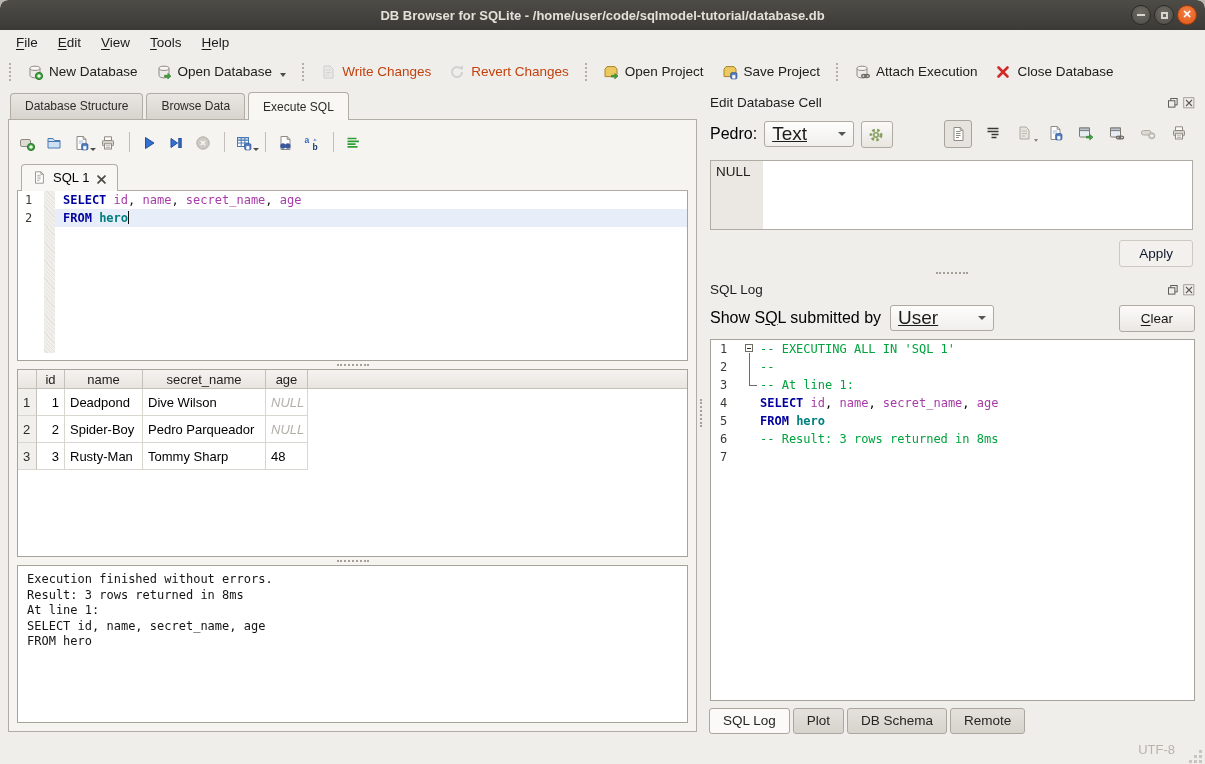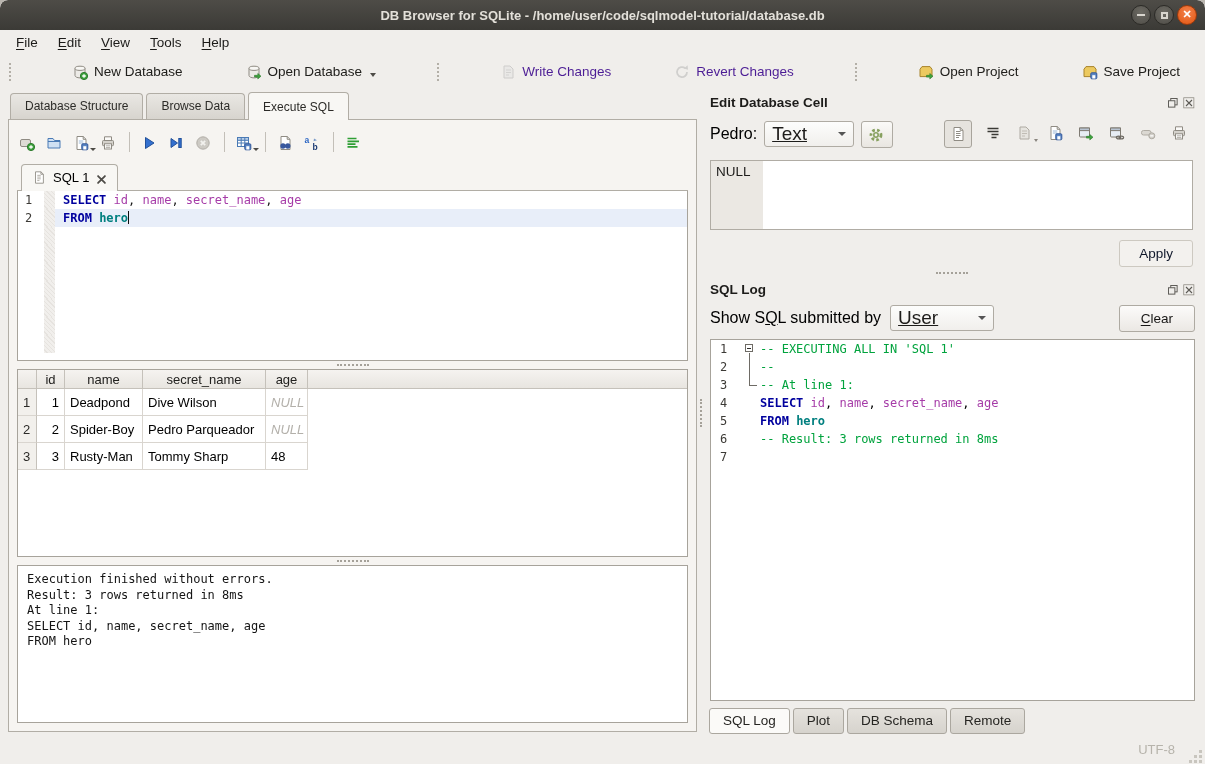--- a/index.html
+++ b/index.html
@@ -22,24 +22,24 @@
   .win-btn.close .x{color:#fff;font-size:11px;font-weight:bold;line-height:1;margin-top:-1px;}
 
   
   .menubar{height:25px;flex:none;display:flex;align-items:center;padding-left:6px;
     font-size:13.5px;color:#1c1b19;}
   .menu-item{padding:3px 10px;}
   .menu-item u{text-underline-offset:2px;}
 
   
   .toolbar{height:33px;flex:none;display:flex;align-items:center;font-size:13.5px;
-    color:#21201d;padding-left:2px;gap:45px;}
+    color:#21201d;padding-left:2px;}
   .tb-handle{height:18px;border-left:2px dotted #b3afa7;margin:0 7px;}
   .tb-btn{display:flex;align-items:center;gap:6px;padding:4px 9px;border-radius:3px;white-space:nowrap;}
-  .tb-btn.disabled{color:#4c1d95;}
+  .tb-btn.disabled{color:#c2410c;}
   .tb-btn.disabled svg{opacity:.45;filter:grayscale(1);}
   .tb-ic{width:16px;height:16px;display:inline-flex;flex:none;}
   .dd-arrow{align-self:flex-end;margin-left:2px;margin-bottom:3px;width:0;height:0;
     border-top:4px solid #4d4b46;border-left:3.5px solid transparent;border-right:3.5px solid transparent;}
 
   
   .main{flex:1;display:flex;padding:2px 8px 0 8px;min-height:0;}
   .left-panel{width:689px;flex:none;display:flex;flex-direction:column;}
   .vsplit{width:9px;flex:none;position:relative;}
   .vsplit::after{content:'';position:absolute;left:3px;top:50%;margin-top:-14px;height:28px;
@@ -95,21 +95,21 @@
   .res-row.body .rc{border-right:1px solid #d9d5cf;border-bottom:1px solid #d9d5cf;}
   .res-row.body .c0{background:#f2f0ec;border-right:1px solid #c5c1ba;color:#2c2b28;justify-content:flex-start;}
   .res-row.body .c1{justify-content:flex-end;}
   .nullval{font-style:italic;color:var(--c-null);}
 
   
   .status-edit{flex:1;border:1px solid #a7a39b;background:#fff;font-family:"DejaVu Sans Mono",monospace;
     font-size:12px;line-height:15.5px;padding:6px 9px;white-space:pre-line;color:#141414;overflow:hidden;}
 
   
-  .dock-title{height:21px;flex:none;display:flex;align-items:center;font-size:13.5px;color:#1d1c1a;padding-left:4px;font-weight:bold;}
+  .dock-title{height:21px;flex:none;display:flex;align-items:center;font-size:13.5px;color:#1d1c1a;padding-left:4px;}
   .dock-btns{margin-left:auto;display:flex;gap:3px;padding-right:2px;}
   .dock-btn{width:13px;height:13px;display:inline-flex;align-items:center;justify-content:center;}
 
   .mode-row{height:36px;flex:none;display:flex;align-items:center;gap:7px;padding:0 2px 0 4px;margin-top:3px;}
   .combo{display:flex;align-items:center;height:26px;border:1px solid #afaba3;border-radius:3px;
     background:linear-gradient(#fdfdfc,#f1efec);padding:0 7px;font-size:19px;color:#1d1c1a;text-decoration:underline;}
   .combo .arr{margin-left:auto;width:0;height:0;border-top:4.5px solid #555;
     border-left:4px solid transparent;border-right:4px solid transparent;}
   .mode-combo{width:90px;}
   .gear-btn{width:32px;height:27px;border:1px solid #afaba3;border-radius:3px;

